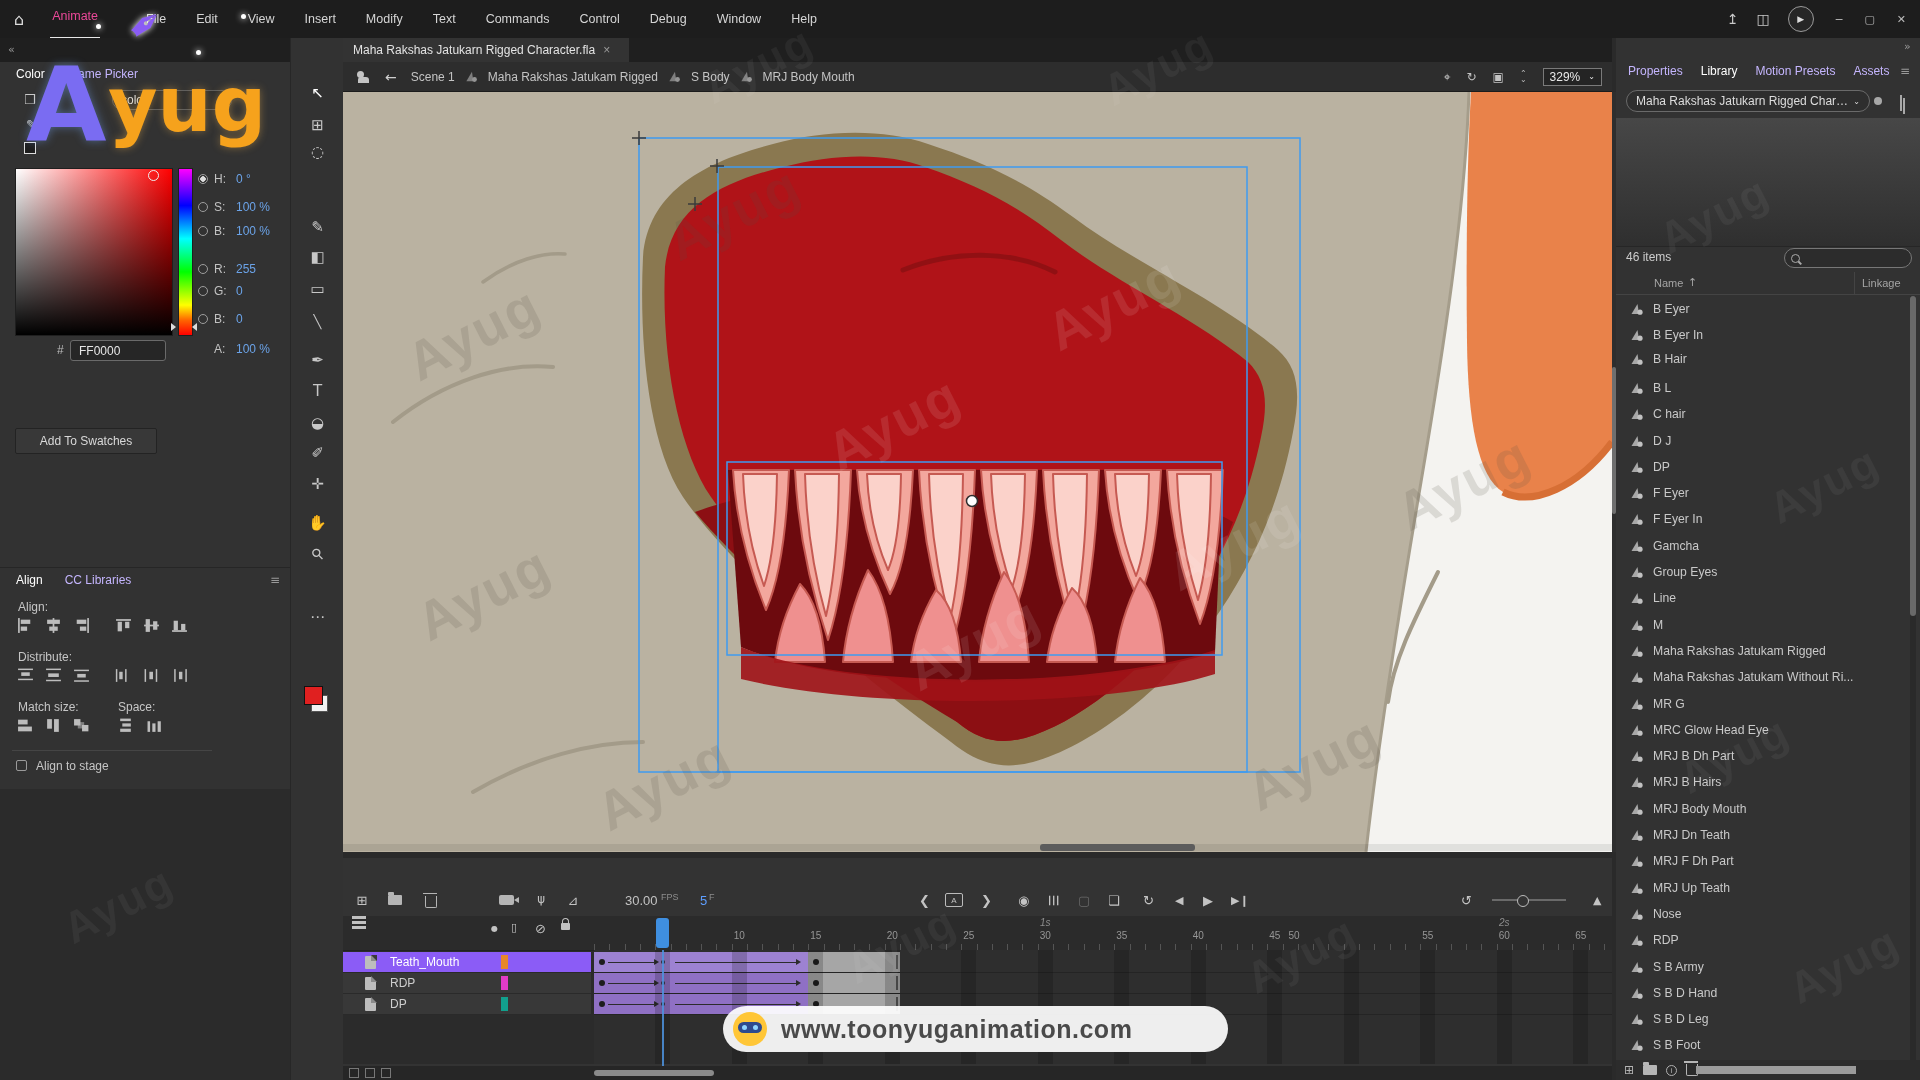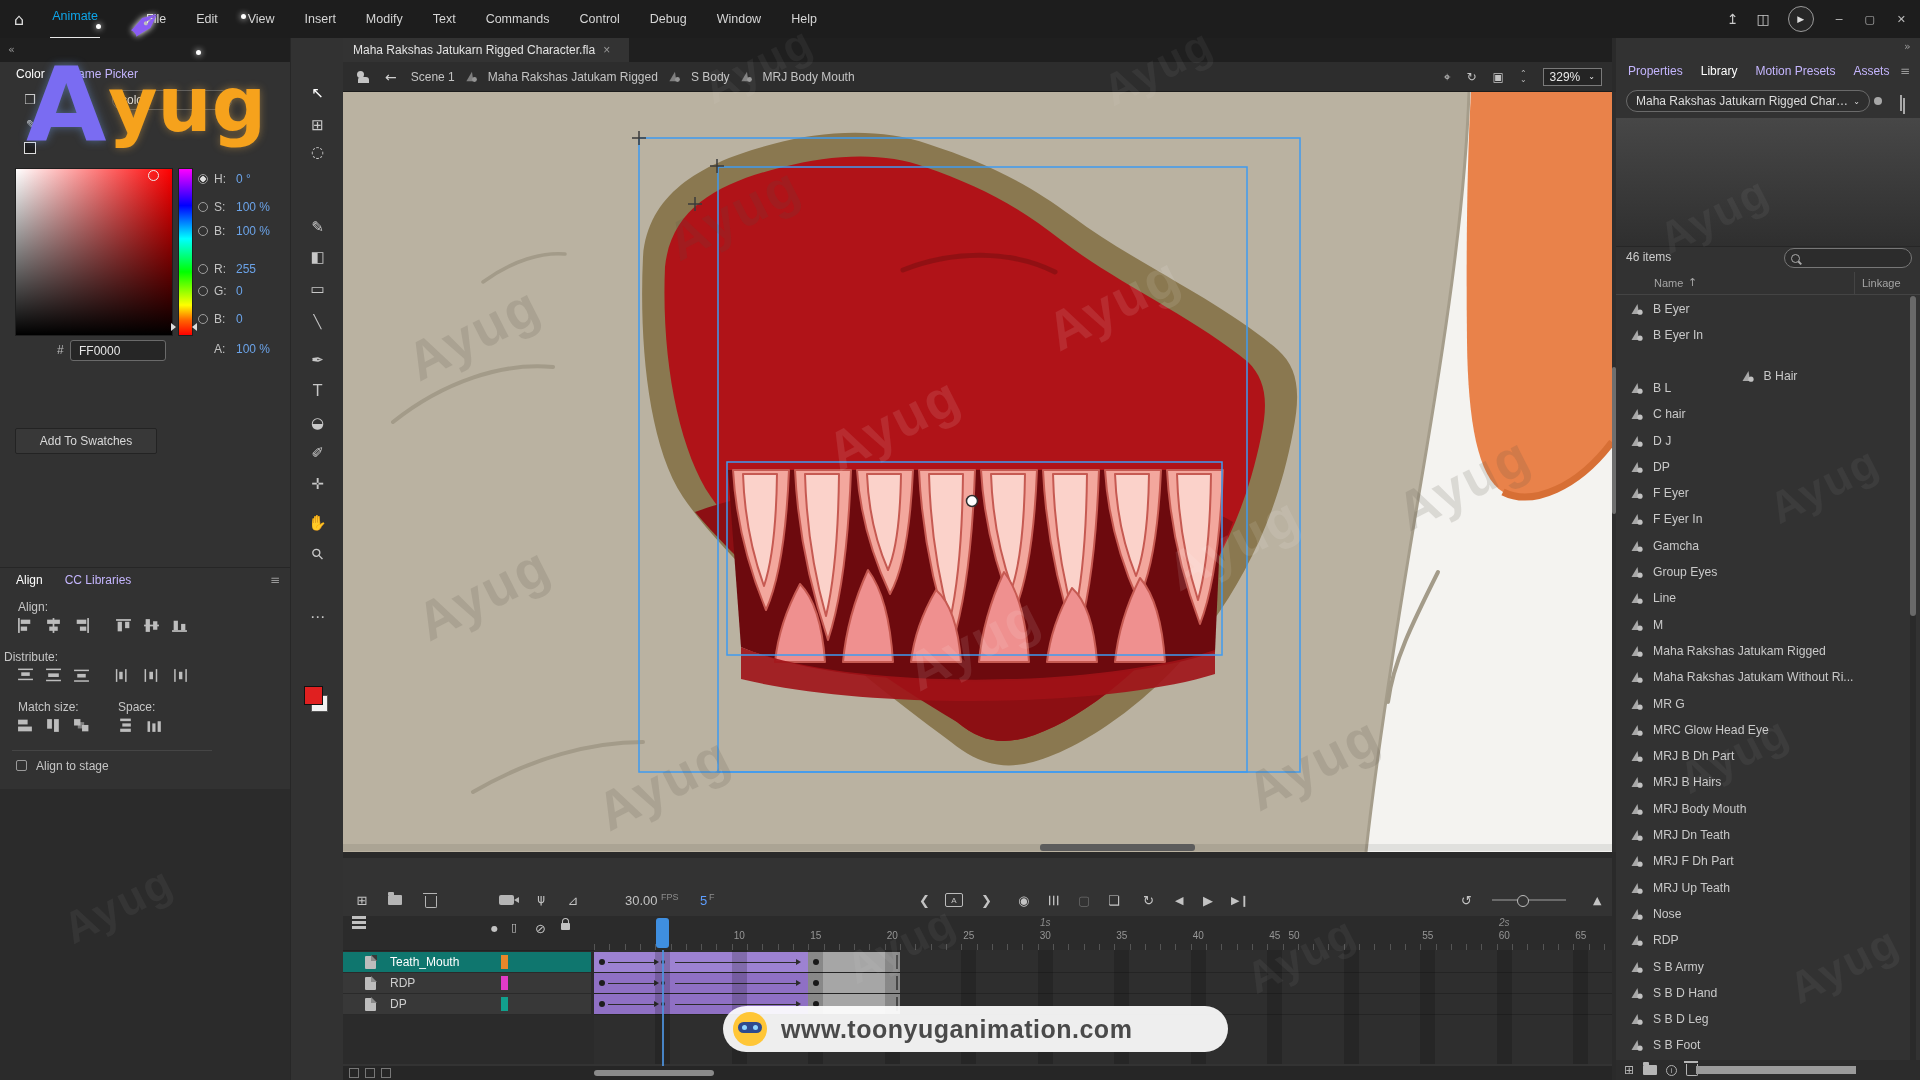--- a/index.html
+++ b/index.html
@@ -5,21 +5,21 @@
   html,body{margin:0;padding:0;background:#111;}
   .app{position:relative;width:1920px;height:1080px;overflow:hidden;background:#2a2a2a;
        font-family:"Liberation Sans","DejaVu Sans",sans-serif;color:#cfcfcf;font-size:12px;
        -webkit-font-smoothing:antialiased;}
   .abs{position:absolute;}
   .g{font-family:"DejaVu Sans",sans-serif;}
   
   #menubar{left:0;top:0;width:1920px;height:38px;background:#1d1d1d;display:flex;align-items:center;}
   #menus{display:flex;align-items:center;gap:26px;margin-left:14px;}
   .menu-item{color:#d5d5d5;font-size:12.5px;cursor:default;padding:10px 2px;}
-  .menu-item.active{color:#0ea5e9;border-bottom:2px solid #e8e8e8;padding-bottom:14px;margin-right:18px;text-align:center;}
+  .menu-item.active{color:#ec4899;border-bottom:2px solid #e8e8e8;padding-bottom:14px;margin-right:18px;text-align:center;}
   #home-ico{font-size:16px;color:#ddd;margin-left:14px;margin-right:12px;}
   #tb-right{margin-left:auto;display:flex;align-items:center;gap:18px;margin-right:14px;color:#c9c9c9;}
   .tb-ic{font-size:14px;}
   #play-circ{width:24px;height:24px;border:1.5px solid #9a9a9a;border-radius:50%;display:flex;align-items:center;justify-content:center;font-size:9px;color:#ddd;background:#262626;}
   .winctl{font-size:11px;color:#bbb;margin-left:4px;}
   
   #tabrow{left:0;top:38px;width:1612px;height:24px;background:#1f1f1f;}
   #doc-tab{position:absolute;left:343px;top:0;width:286px;height:24px;background:#333;display:flex;align-items:center;padding:0 10px;box-sizing:border-box;color:#e3e3e3;}
   #doc-tab .close{margin-left:8px;color:#9a9a9a;font-size:12px;}
   .collapser{position:absolute;color:#9a9a9a;font-size:11px;top:5px;}
@@ -90,21 +90,21 @@
   #frames-bg{position:absolute;left:251px;top:34px;width:1018px;height:114px;background:#2e2e2e;
      }
   .shade{position:absolute;left:251px;width:1018px;pointer-events:none;
      background:repeating-linear-gradient(90deg,transparent 0px,transparent 61.2px,rgba(0,0,0,0.18) 61.2px,rgba(0,0,0,0.18) 76.5px);}
   #ruler{position:absolute;left:0;top:0;width:1269px;height:34px;background:#2b2b2b;border-bottom:1px solid #222;}
   .rnum{position:absolute;top:14px;transform:translateX(-50%);color:#969696;font-size:10px;}
   .rsec{position:absolute;top:1px;transform:translateX(-50%);color:#8d8d8d;font-size:10px;font-style:italic;}
   #rticks{position:absolute;left:251px;top:28px;width:1018px;height:6px;
      background:repeating-linear-gradient(90deg,#555 0 1px,transparent 1px 15.3px);}
   .lrow{position:absolute;left:0;width:248px;height:20px;display:flex;align-items:center;background:#383838;border-bottom:1px solid #2a2a2a;color:#cecece;}
-  .lrow.sel{background:#0f766e;color:#fff;}
+  .lrow.sel{background:#8b5cf6;color:#fff;}
   .page-ico{width:11px;height:13px;background:#bdbdbd;border-radius:1px;margin-left:22px;position:relative;}
   .page-ico::after{content:'';position:absolute;right:-1px;top:-1px;border:3px solid #383838;border-left-color:#8b8b8b;border-bottom-color:#8b8b8b;}
   .lname{margin-left:14px;font-size:12px;}
   .lchip{position:absolute;left:158px;width:7px;height:14px;}
   .fr-strip{position:absolute;left:251px;width:1018px;height:20px;border-bottom:1px solid #242424;}
   .fr-purple{position:absolute;top:0;height:20px;background:#8f70c4;}
   .fr-purple.sel{background:#9d82d2;}
   .fr-gray{position:absolute;top:0;height:20px;background:#a6a6a6;}
   .fr-dot{position:absolute;top:7px;width:6px;height:6px;border-radius:50%;background:#1d1d1d;}
   .fr-mini{position:absolute;top:8px;width:4px;height:4px;border-radius:50%;background:#35353f;}
@@ -351,21 +351,21 @@
           </svg>
         </span>
         <span class="ico-btn" data-name="align-bottom-edge-button" style="left: 168px; top: 48px;">
           <svg viewBox="0 0 16 14">
             <rect x="1" y="11.4" width="14" height="1.6"></rect>
             <rect x="2.5" y="2.5" width="4" height="9"></rect>
             <rect x="9.5" y="5.5" width="4" height="6"></rect>
           </svg>
         </span>
       </div>
-    <span class="sec-lab" style="left:4px;top:82px" data-name="distribute-section-label">Distribute:</span>
+    <span class="sec-lab" style="left:18px;top:82px" data-name="distribute-section-label">Distribute:</span>
     <div id="dist-icons" data-name="distribute-buttons">
         <span class="ico-btn" data-name="distribute-top-button" style="left: 14px; top: 98px;">
           <svg viewBox="0 0 16 14">
             <rect x="1" y="0.5" width="14" height="1.4"></rect>
             <rect x="4" y="4" width="8" height="3.4"></rect>
             <rect x="1" y="10" width="14" height="1.4"></rect>
           </svg>
         </span>
         <span class="ico-btn" data-name="distribute-vertical-center-button" style="left: 42px; top: 98px;">
           <svg viewBox="0 0 16 14">
@@ -708,21 +708,21 @@
           </svg>
           <span class="lib-name" data-name="library-item-name">B Eyer</span>
         </div>
         <div class="lib-row" data-name="library-item" style="top: 26.3px;">
           <svg viewBox="0 0 14 14" data-name="graphic-symbol-icon">
             <path d="M1.5,12 L7.5,2 L9,12 Z" fill="#a8a8a8"></path>
             <circle cx="10" cy="10.2" r="2.6" fill="#c2c2c2"></circle>
           </svg>
           <span class="lib-name" data-name="library-item-name">B Eyer In</span>
         </div>
-        <div class="lib-row" data-name="library-item" style="top: 67px; justify-content: center;">
+        <div class="lib-row" data-name="library-item" style="top: 50px;">
           <svg viewBox="0 0 14 14" data-name="graphic-symbol-icon">
             <path d="M1.5,12 L7.5,2 L9,12 Z" fill="#a8a8a8"></path>
             <circle cx="10" cy="10.2" r="2.6" fill="#c2c2c2"></circle>
           </svg>
           <span class="lib-name" data-name="library-item-name">B Hair</span>
         </div>
         <div class="lib-row" data-name="library-item" style="top: 78.9px;">
           <svg viewBox="0 0 14 14" data-name="graphic-symbol-icon">
             <path d="M1.5,12 L7.5,2 L9,12 Z" fill="#a8a8a8"></path>
             <circle cx="10" cy="10.2" r="2.6" fill="#c2c2c2"></circle>

